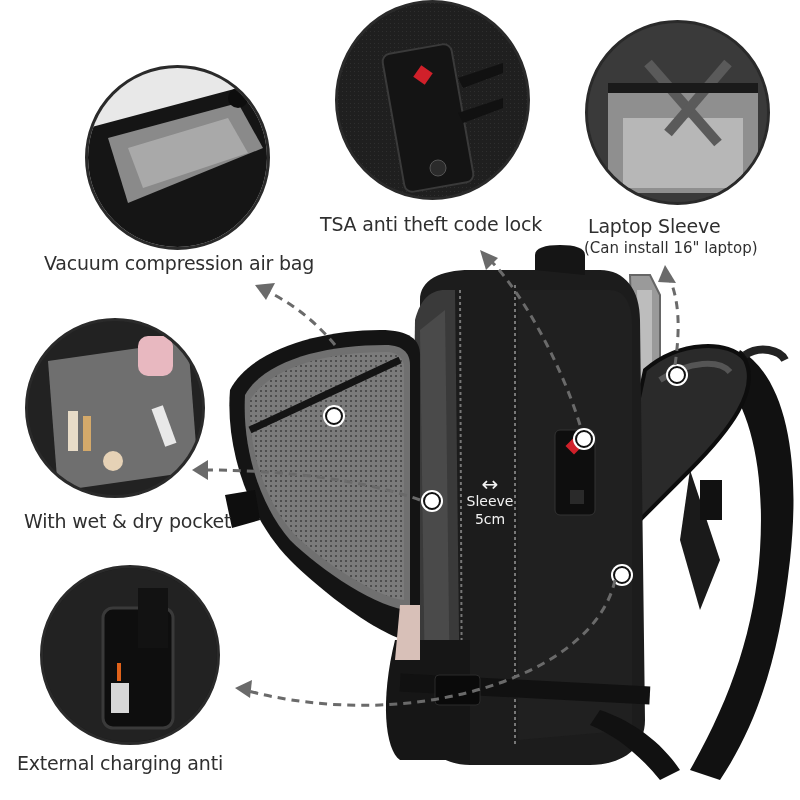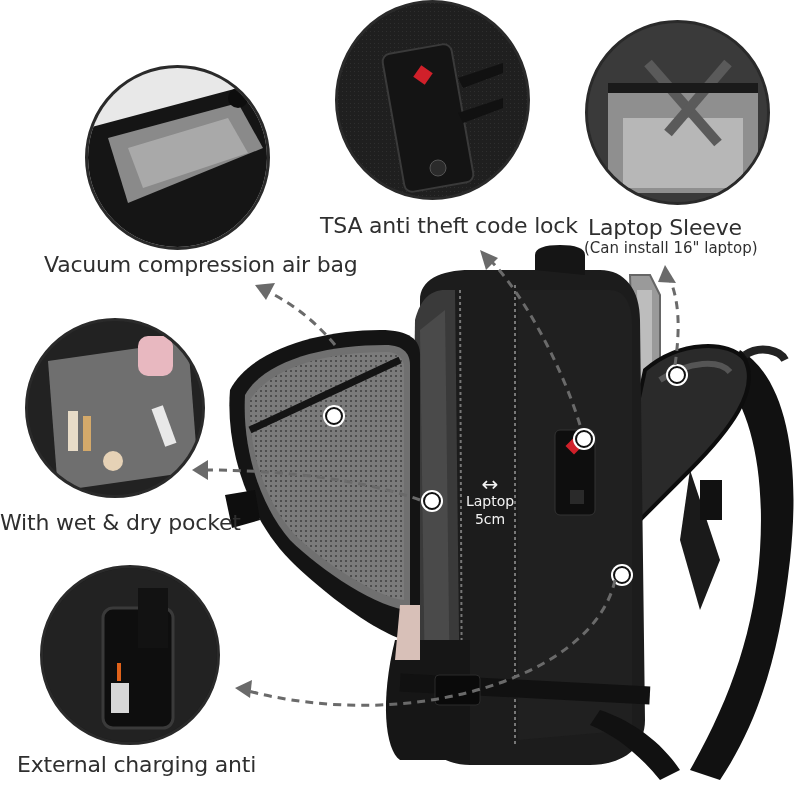--- a/index.html
+++ b/index.html
@@ -1,19 +1,19 @@
 <!DOCTYPE html>
 <html><head>
 <meta charset="utf-8">
 <style>
   html, body { margin: 0; padding: 0; }
   body { width: 800px; height: 800px; background: #ffffff; position: relative; overflow: hidden; font-family: "DejaVu Sans", sans-serif; }
   .abs { position: absolute; }
   .inset { position: absolute; border-radius: 50%; overflow: hidden; border: 3px solid #2a2a2a; box-sizing: border-box; }
-  .label { position: absolute; color: #2f2f2f; font-size: 22px; white-space: nowrap; letter-spacing: -0.2px; }
+  .label { position: absolute; color: #2f2f2f; font-size: 19px; white-space: nowrap; letter-spacing: -0.2px; }
   .sublabel { position: absolute; color: #2f2f2f; font-size: 15px; white-space: nowrap; }
   .dot { position: absolute; width: 14px; height: 14px; border-radius: 50%; background: #fff; border: 2px solid #111; box-shadow: 0 0 0 2px #fff; }
   .dim { position: absolute; color: #f2f2f2; font-size: 14px; text-align: center; line-height: 18px; }
   svg { display: block; }
 </style>
 </head>
 <body>
 
 <div class="abs" style="left:0;top:0;width:800px;height:800px;">
   <svg width="800" height="800" viewBox="0 0 800 800">
@@ -94,21 +94,21 @@
       <polygon points="480,250 498,258 486,270"></polygon>
       <polygon points="665,265 676,283 658,282"></polygon>
       <polygon points="192,470 208,460 208,480"></polygon>
       <polygon points="235,688 252,680 250,698"></polygon>
     </g>
   </svg>
 </div>
 
 <div class="dim" style="left:455px;top:476px;width:70px;">
   <div style="font-size:20px;line-height:16px;">↔</div>
-  <div>Laptop</div>
+  <div>Sleeve</div>
   <div>5cm</div>
 </div>
 
 <div class="inset" style="left:85px;top:65px;width:185px;height:185px;background:#1e1e1e;">
   <svg width="185" height="185" viewBox="0 0 185 185">
     <rect width="185" height="185" fill="#e8e8e8"></rect>
     <path d="M0 60 L150 20 L185 60 L185 185 L0 185 Z" fill="#151515"></path>
     <path d="M20 70 L150 35 L175 80 L40 135 Z" fill="#8a8a8a"></path>
     <path d="M40 80 L140 50 L160 85 L55 120 Z" fill="#a9a9a9"></path>
     <circle cx="150" cy="30" r="10" fill="#0d0d0d"></circle>
@@ -163,14 +163,14 @@
     <rect x="95" y="20" width="30" height="60" fill="#121212"></rect>
     <rect x="74" y="95" width="4" height="18" fill="#e0621a"></rect>
     <rect x="68" y="115" width="18" height="30" fill="#d8d8d8"></rect>
   </svg>
 </div>
 
 <div class="label" style="left:44px;top:252px;">Vacuum compression air bag</div>
 <div class="label" style="left:320px;top:213px;">TSA anti theft code lock</div>
 <div class="label" style="left:588px;top:215px;">Laptop Sleeve</div>
 <div class="sublabel" style="left:584px;top:239px;">(Can install 16" laptop)</div>
-<div class="label" style="left:0;top:510px;text-align:right;">With wet &amp; dry pocket</div>
+<div class="label" style="left:24px;top:510px;text-align:right;">With wet &amp; dry pocket</div>
 <div class="label" style="left:17px;top:752px;">External charging anti</div>
 
 </body></html>

